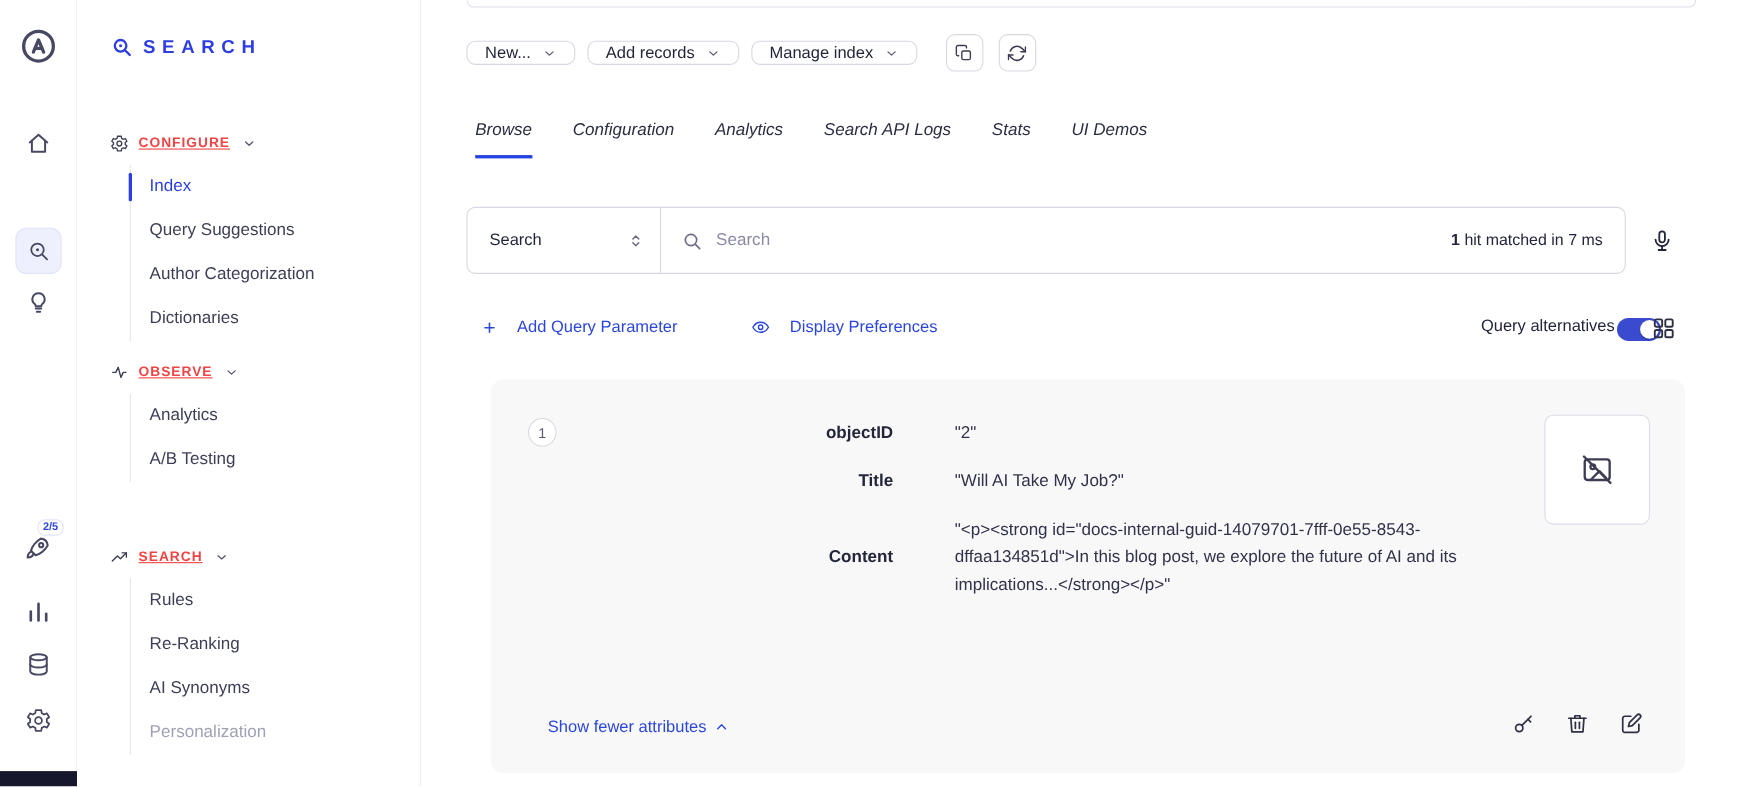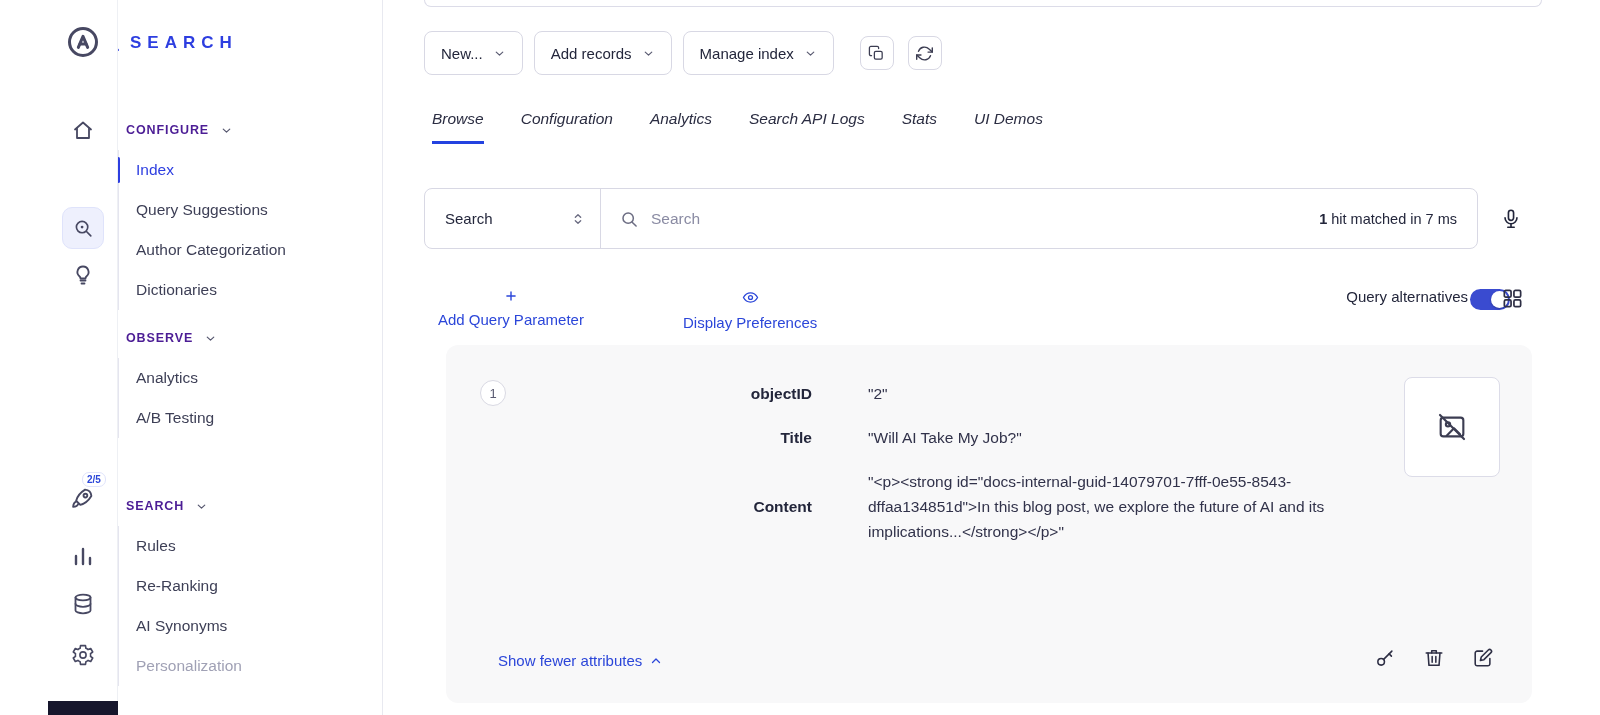--- a/index.html
+++ b/index.html
@@ -4,21 +4,21 @@
 <style>
   * { box-sizing: border-box; margin: 0; padding: 0; }
   html,body { width:1600px; height:715px; background:#fff; overflow:hidden;
     font-family:"Liberation Sans", sans-serif; color:#23263b; }
   .page { position:relative; width:1600px; height:715px; background:#fff; }
   svg { display:block; }
   .ic { fill:none; stroke:currentColor; stroke-width:1.8; stroke-linecap:round; stroke-linejoin:round; }
 
   
   .rail { position:absolute; left:0; top:0; width:70px; height:715px; background:#fff;
-    border-right:1px solid #eef0f4; z-index:5;margin-left:48px; }
+    border-right:1px solid #eef0f4; z-index:5; }
   .rail .abs { position:absolute; color:#474862; cursor:pointer; }
   .rail-logo { left:17px; top:24px; color:#2d3ee0; }
   .rail-home { left:23px; top:118px; }
   .rail-search-box { left:14px; top:207px; width:42px; height:42px; border:1px solid #dfe3fb;
     background:#eef0fd; border-radius:10px; display:flex; align-items:center; justify-content:center;
     color:#2d3ee0; }
   .rail-bulb { left:23px; top:263px; }
   .rail-rocket { left:22px; top:486px; }
   .rail-badge { position:absolute; left:34px; top:472px; font-size:10px; font-weight:bold; color:#2b46d9;
     background:#fff; border:1px solid #dfe3fb; border-radius:7px; padding:1px 4px; z-index:6; }
@@ -29,37 +29,37 @@
 
   
   .sidebar { position:absolute; left:70px; top:0; width:313px; height:715px; background:#fff;
     border-right:1px solid #e8e9f0; }
   .product-logo { position:absolute; left:30px; top:32px; display:flex; align-items:center; gap:9px;
     color:#2d3ee0; cursor:pointer; }
   .product-logo .wordmark { font-size:17px; font-weight:bold; letter-spacing:6px; }
   .side-section { position:absolute; left:30px; right:10px; }
   .side-header { display:flex; align-items:center; gap:9px; height:24px; cursor:pointer; }
   .side-header .hicon { color:#3d3f56; }
-  .side-header .hlabel { font-size:12.5px; font-weight:bold; letter-spacing:0.9px; color:#4c1d95; }
+  .side-header .hlabel { font-size:12.5px; font-weight:bold; letter-spacing:0.9px; color:#ef4444;text-decoration:underline; }
   .side-header .hchev { color:#55566e; margin-left:2px; }
   .side-list { list-style:none; margin:8px 0 0 18px; border-left:1px solid #e5e5ef; }
   .side-list li { position:relative; height:40px; display:flex; align-items:center; padding-left:17px;
     font-size:15.5px; color:#3d3f56; cursor:pointer; }
   .side-list li.active { color:#2d3ee0; }
   .side-list li.active::before { content:""; position:absolute; left:-2px; top:7px; bottom:7px;
     width:3px; background:#2d3ee0; border-radius:2px; }
   .side-list li.disabled { color:#a0a1b5; }
 
   
   .main { position:absolute; left:383px; top:0; width:1217px; height:715px; background:#fff; }
   .top-partial { position:absolute; left:41px; top:0; width:1118px; height:7px;
     border:1px solid #dcdce8; border-top:none; border-radius:0 0 8px 8px; }
 
   .toolbar { position:absolute; left:41px; top:31px; display:flex; align-items:center; }
-  .tb-btn { height:44px; display:flex; align-items:center; gap:10px; padding:0 16px;
+  .tb-btn { height:22px; display:flex; align-items:center; gap:10px; padding:0 16px;
     border:1px solid #d8d8e4; border-radius:8px; background:#fff; font-size:15px; color:#23263b;
     cursor:pointer; margin-right:11px; }
   .tb-btn .chev { color:#5a5b72; }
   .tb-icon-btn { width:34px; height:34px; border:1px solid #d8d8e4; border-radius:8px; background:#fff;
     display:flex; align-items:center; justify-content:center; color:#3c3d52; cursor:pointer; }
   .tb-icon-btn + .tb-icon-btn { margin-left:14px; }
   .toolbar .gap-lg { width:15px; }
 
   .tabs { position:absolute; left:49px; top:110px; display:flex; gap:37px; }
   .tab { font-size:15.5px; color:#2b2d42; padding-bottom:13px; cursor:pointer; border-bottom:3px solid transparent;font-style:italic; }
@@ -72,22 +72,22 @@
   .search-mode .stepper { margin-left:auto; margin-right:14px; color:#6b6c82; }
   .search-mag { color:#6b6c82; margin:0 12px 0 18px; }
   .search-input { flex:1; border:none; outline:none; font-size:15.5px; color:#23263b; background:transparent;
     font-family:"Liberation Sans", sans-serif; }
   .search-input::placeholder { color:#8a8ba3; }
   .hits { white-space:nowrap; margin-right:20px; font-size:14.5px; color:#23263b; }
   .hits b { font-weight:bold; }
   .mic-btn { position:absolute; right:75px; top:204px; width:28px; height:30px; color:#23263b;
     display:flex; align-items:center; justify-content:center; cursor:pointer; }
 
-  .qlink { position:absolute; top:289px; display:flex; align-items:center; gap:8px; color:#2b46d9;
-    font-size:15px; cursor:pointer;flex-direction:column; }
+  .qlink { position:absolute; top:289px; display:flex; align-items:center; gap:18px; color:#2b46d9;
+    font-size:15px; cursor:pointer; }
   .qlink-add { left:55px; }
   .qlink-prefs { left:300px; }
   .alt-group { position:absolute; right:132px; top:288px; display:flex; align-items:center; gap:12px; }
   .alt-label { font-size:15px; color:#23263b; }
   .toggle { width:40px; height:21px; border-radius:11px; background:#3a4bd0; position:relative; cursor:pointer; }
   .toggle::after { content:""; position:absolute; right:2px; top:2px; width:17px; height:17px;
     border-radius:50%; background:#fff; box-shadow:0 1px 2px rgba(0,0,0,.25); }
   .grid-btn { position:absolute; right:75px; top:287px; width:24px; height:24px; color:#2e2f45; cursor:pointer; }
 
   

